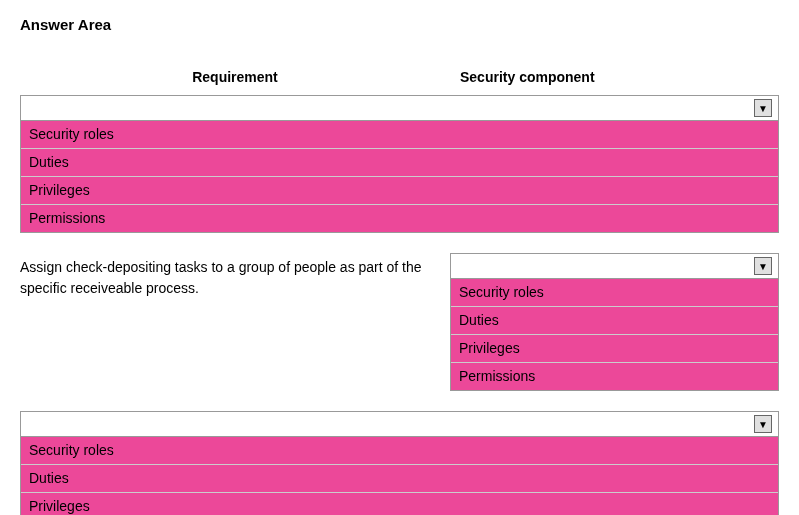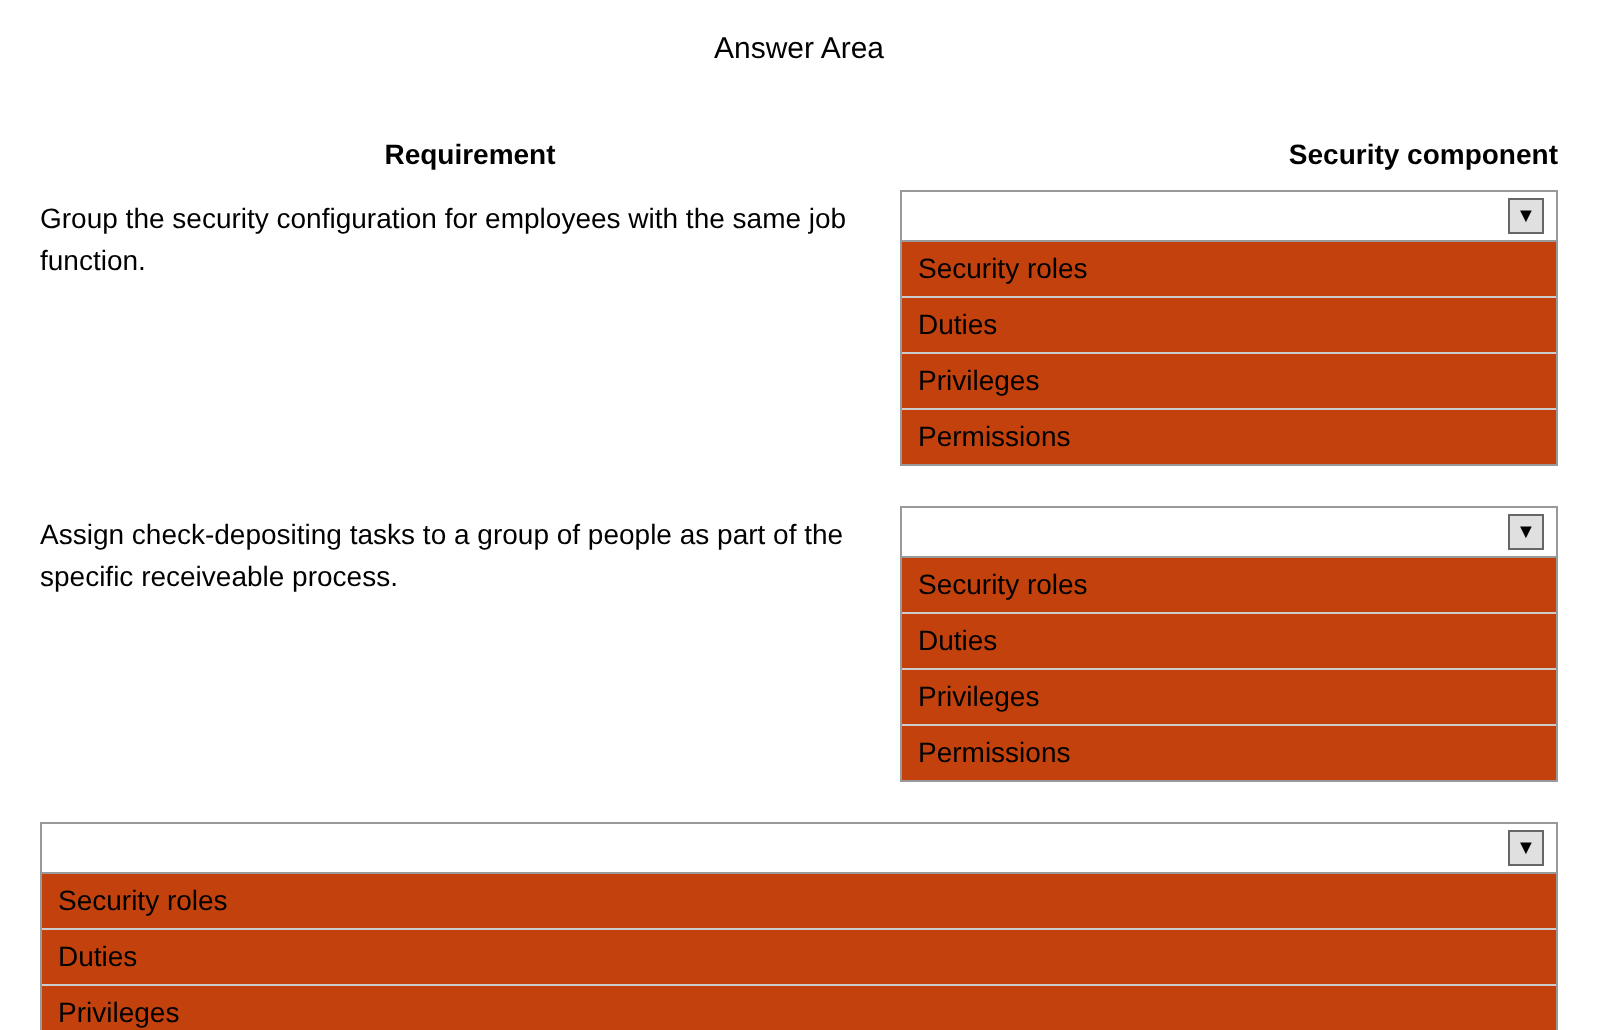--- a/index.html
+++ b/index.html
@@ -12,24 +12,23 @@
       font-family: Arial, sans-serif;
       font-size: 14px;
       background: #fff;
       color: #000;
       width: 799px;
       min-height: 515px;
       padding: 16px 20px;
     }
 
     .answer-area-title {
-      font-weight: normal;
+      font-weight: bold;
       font-size: 15px;
       margin-bottom: 16px;
-      text-align: center;
     }
 
     .table-container {
       width: 100%;
     }
 
     .header-row {
       display: flex;
       margin-bottom: 10px;
       margin-top: 36px;
@@ -37,21 +36,21 @@
 
     .col-requirement {
       flex: 0 0 430px;
       text-align: center;
       font-weight: bold;
       font-size: 14px;
     }
 
     .col-security {
       flex: 1;
-      text-align: right;
+      text-align: left;
       font-weight: bold;
       font-size: 14px;
       padding-left: 10px;
     }
 
     .question-row {
       display: flex;
       margin-bottom: 20px;
       align-items: flex-start;
     }
@@ -88,42 +87,41 @@
       align-items: center;
       justify-content: center;
       font-size: 10px;
       cursor: pointer;
     }
 
     .dropdown-option {
       padding: 3px 8px;
       border-bottom: 1px solid #ccc;
       font-size: 14px;
-      background: #c2410c;
+      background: #ec4899;
       line-height: 1.5;
     }
 
     .dropdown-option:last-child {
       border-bottom: none;
     }
   </style>
 </head>
 <body>
 
 <div class="answer-area-title">Answer Area</div>
 
 <div class="table-container">
   <div class="header-row">
     <div class="col-requirement">Requirement</div>
     <div class="col-security">Security component</div>
   </div>
 
   <div id="rows-container">
       <div class="question-row">
-        <div class="requirement-text">Group the security configuration for employees with the same job function.</div>
         <div class="dropdown-container">
           <div class="dropdown-header">
             <div class="dropdown-arrow">▼</div>
           </div>
           <div class="dropdown-option">Security roles</div>
           <div class="dropdown-option">Duties</div>
           <div class="dropdown-option">Privileges</div>
           <div class="dropdown-option">Permissions</div>
         </div>
       </div>

